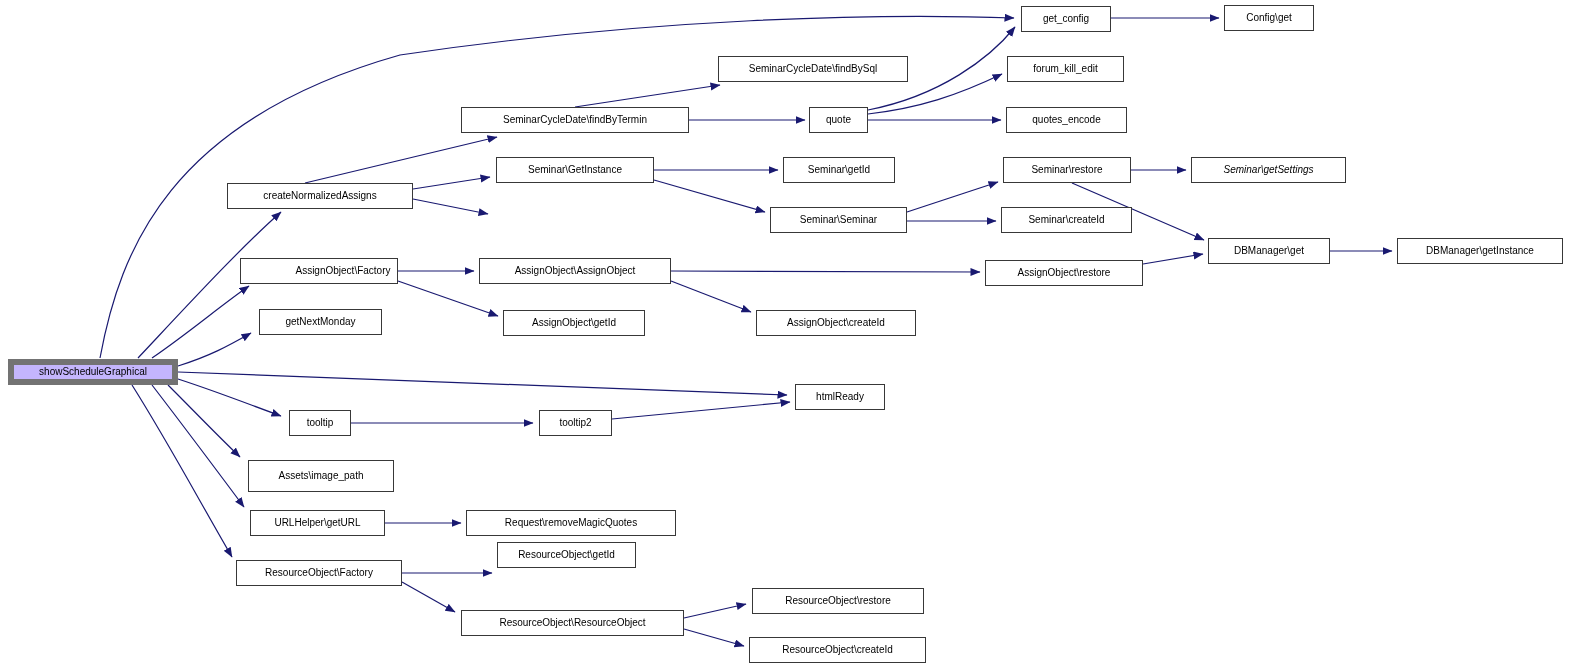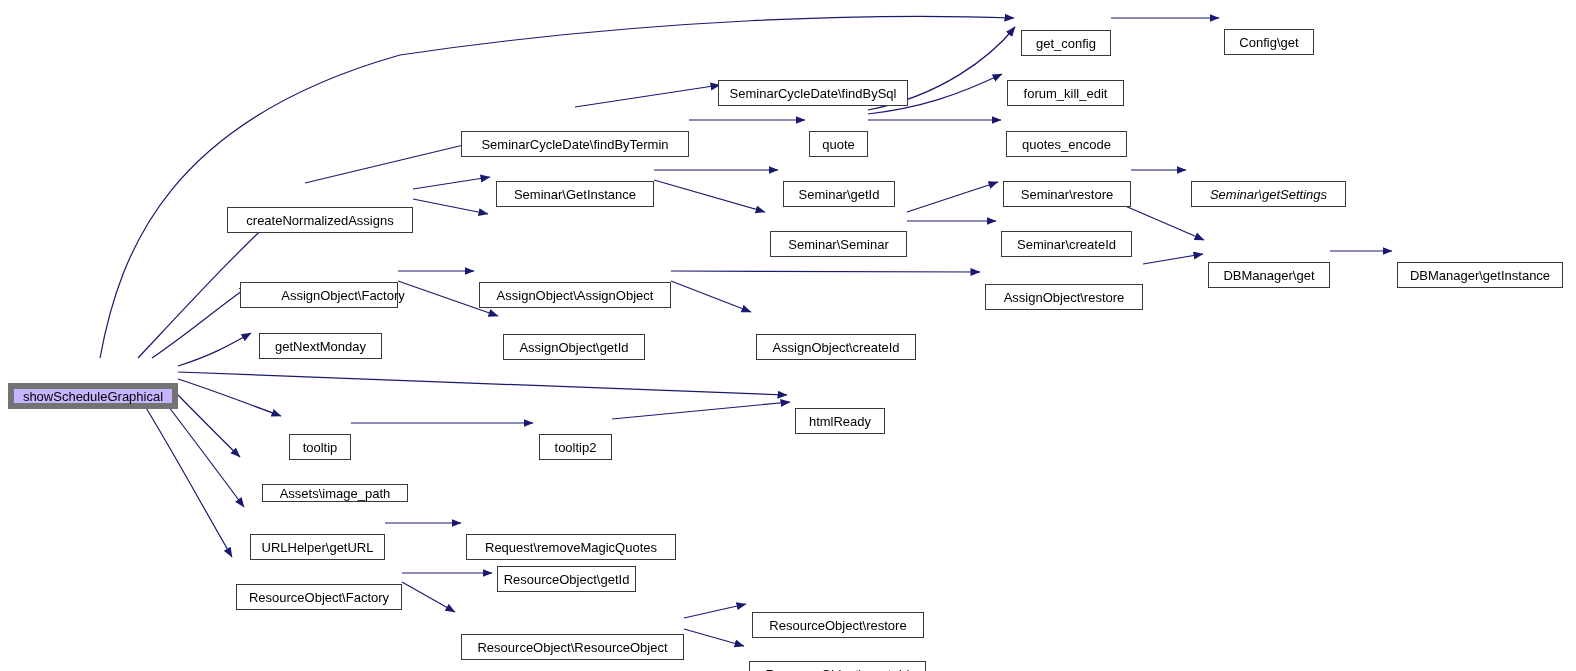--- a/index.html
+++ b/index.html
@@ -25,28 +25,27 @@
     fill: none;
     stroke: #191970;
     stroke-width: 1.2;
   }
   .node {
     position: absolute;
     box-sizing: border-box;
     border: 1px solid #383838;
     background: #ffffff;
     color: #000000;
-    font-size: 13px;
+    font-size: 10px;
     line-height: 1;
     display: flex;
     align-items: center;
     justify-content: center;
     white-space: nowrap;
     cursor: pointer;
-    margin-top: 24px;
   }
   .node.root {
     background: #c4b5fd;
     border: 6px solid #737373;
     cursor: default;
   }
 </style>
 </head>
 <body>
 
@@ -114,21 +113,21 @@
     <div class="node" style="left: 1397px; top: 238px; width: 166px; height: 26px;">DBManager\getInstance</div>
     <div class="node" style="left: 240px; top: 258px; width: 158px; height: 26px; padding-left: 48px;">AssignObject\Factory</div>
     <div class="node" style="left: 479px; top: 258px; width: 192px; height: 26px;">AssignObject\AssignObject</div>
     <div class="node" style="left: 985px; top: 260px; width: 158px; height: 26px;">AssignObject\restore</div>
     <div class="node" style="left: 503px; top: 310px; width: 142px; height: 26px;">AssignObject\getId</div>
     <div class="node" style="left: 756px; top: 310px; width: 160px; height: 26px;">AssignObject\createId</div>
     <div class="node" style="left: 259px; top: 309px; width: 123px; height: 26px;">getNextMonday</div>
     <div class="node" style="left: 795px; top: 384px; width: 90px; height: 26px;">htmlReady</div>
     <div class="node" style="left: 289px; top: 410px; width: 62px; height: 26px;">tooltip</div>
     <div class="node" style="left: 539px; top: 410px; width: 73px; height: 26px;">tooltip2</div>
-    <div class="node" style="left: 262px; top: 460px; width: 146px; height: 18px;">Assets\image_path</div>
+    <div class="node" style="left: 248px; top: 460px; width: 146px; height: 32px;">Assets\image_path</div>
     <div class="node" style="left: 250px; top: 510px; width: 135px; height: 26px;">URLHelper\getURL</div>
     <div class="node" style="left: 466px; top: 510px; width: 210px; height: 26px;">Request\removeMagicQuotes</div>
     <div class="node" style="left: 236px; top: 560px; width: 166px; height: 26px;">ResourceObject\Factory</div>
     <div class="node" style="left: 497px; top: 542px; width: 139px; height: 26px;">ResourceObject\getId</div>
     <div class="node" style="left: 461px; top: 610px; width: 223px; height: 26px;">ResourceObject\ResourceObject</div>
     <div class="node" style="left: 752px; top: 588px; width: 172px; height: 26px;">ResourceObject\restore</div>
     <div class="node" style="left: 749px; top: 637px; width: 177px; height: 26px;">ResourceObject\createId</div>
   </div>
 
 </body></html>

